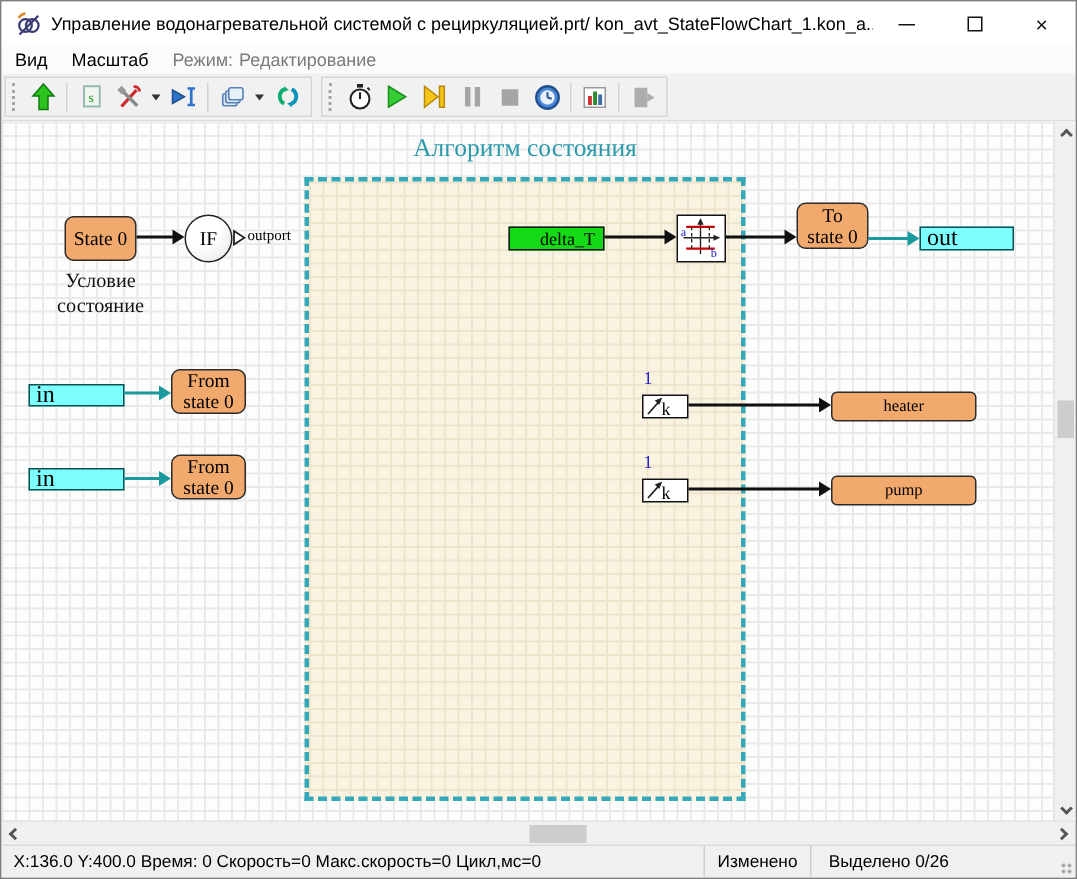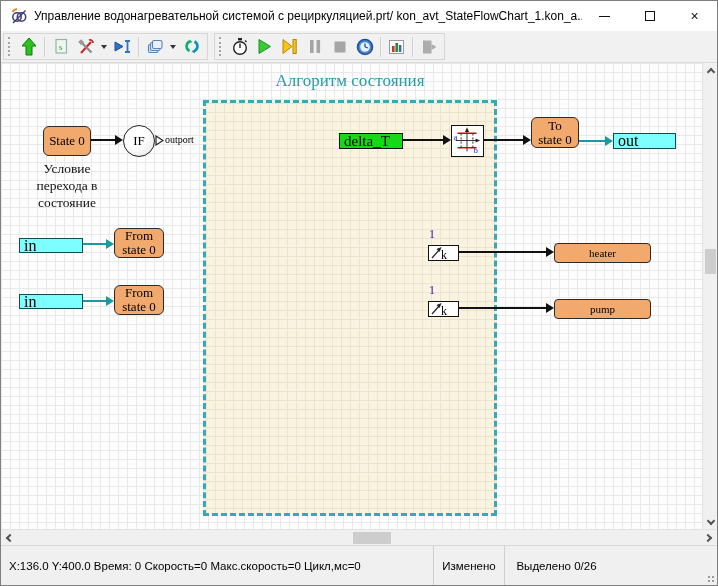--- a/index.html
+++ b/index.html
@@ -39,21 +39,21 @@
     background-size:9px 9px; overflow:hidden; flex:0 0 auto; }
   .abs { position:absolute; }
   .state-region { left:202px; top:37px; width:294px; height:416px; border:3px dashed #35a9b9; background-color:#faf3e2;
     background-image:linear-gradient(#eee4cc 1px, transparent 1px),linear-gradient(90deg,#eee4cc 1px, transparent 1px);
     background-size:9px 9px; }
   .region-title { left:202px; top:8px; width:294px; text-align:center; font-family:"Liberation Serif", serif; font-size:17px; color:#2b9bac; }
 
   .orange { background:#f2a96d; border:1.5px solid #2b2b2b; border-radius:6px; display:flex; flex-direction:column; align-items:center; justify-content:center; font-family:"Liberation Serif", serif; font-size:13px; line-height:14px; color:#000; }
   .pill { border-radius:4px; flex-direction:row; font-size:11px; }
   .cyan { background:#7dffff; border:1.3px solid #0d4f4f; font-family:"Liberation Serif", serif; font-size:16px; display:flex; align-items:center; padding-left:4px; color:#000; }
-  .green { background:#16d916; border:1.3px solid #111; font-family:"Liberation Serif", serif; font-size:15px; display:flex; align-items:center; padding-left:4px; color:#000; }
+  .green { background:#16d916; border:1.3px solid #111; font-family:"Liberation Serif", serif; font-size:12px; display:flex; align-items:center; padding-left:20px; color:#000; }
   .ifcircle { left:122px; top:62px; width:32px; height:32px; border:1.4px solid #222; border-radius:50%; background:radial-gradient(circle at 35% 30%, #ffffff 40%, #e3e3e3); display:flex; align-items:center; justify-content:center; font-family:"Liberation Serif", serif; font-size:13px; }
   .whitebox { background:#fff; border:1.3px solid #111; }
   .note { font-family:"Liberation Serif", serif; font-size:13.5px; line-height:17px; text-align:center; color:#111; }
   .small-label { font-family:"Liberation Serif", serif; font-size:10px; color:#000; }
   .coef { font-family:"Liberation Serif", serif; font-size:12px; color:#2222cc; }
 
   .hline { position:absolute; height:2px; background:#111; }
   .hline.teal { background:#1b9a9e; }
   .ahead { position:absolute; width:0; height:0; border-top:5px solid transparent; border-bottom:5px solid transparent; border-left:8px solid #111; }
   .ahead.teal { border-left-color:#1b9a9e; }
@@ -68,21 +68,21 @@
   .chev.left { transform:rotate(45deg); margin-left:3px; }
   .chev.right { transform:rotate(-135deg); margin-right:3px; }
   .vthumb { position:absolute; left:2px; width:11px; top:186px; height:25px; background:#cdcdcd; }
   .hthumb { position:absolute; top:2px; height:12px; left:352px; width:38px; background:#cdcdcd; }
 
   
   .statusbar { height:22px; background:#f0f0f0; border-top:1px solid #d9d9d9; display:flex; align-items:center; font-size:11.5px; color:#000; flex:1 0 auto; position:relative; }
   .sb-panel { height:100%; display:flex; align-items:center; padding:0 8px; white-space:nowrap;text-align:right; }
   .sb-panel + .sb-panel { border-left:1px solid #cfcfcf; }
   .sb-pos { width:432px; }
-  .sb-mod { width:71px; justify-content:center; }
+  .sb-mod { width:71px; justify-content:center;margin-left:36px; }
   .sb-sel { width:104px; justify-content:center; }
   .sb-scale { flex:1; justify-content:center; }
   .grip-dots { position:absolute; right:2px; bottom:2px; width:8px; height:8px;
     background:radial-gradient(circle, #9a9a9a 1px, transparent 1.2px); background-size:4px 4px; background-position:bottom right; }
 </style>
 </head>
 <body>
 
 <div class="window">
 
@@ -102,20 +102,27 @@
         </div>
       <div class="win-btn">
           <span class="glyph-max"></span>
         </div>
       <div class="win-btn">
           <span class="glyph-close">×</span>
         </div>
     </div>
   </div>
 
+  <div class="menubar">
+    <span class="menu-item">Вид</span>
+    <span class="menu-item">Масштаб</span>
+    <span class="menu-mode">
+      <span>Режим:</span><span>Редактирование</span>
+    </span>
+  </div>
 
   <div class="toolbar">
     <div class="tgroup">
       <span class="grip"></span>
       <span class="tbtn">
         <svg width="18" height="19" viewBox="0 0 18 19">
             <polygon points="9,1 16,9 12,9 12,18 6,18 6,9 2,9" fill="#2bc21d" stroke="#117a11" stroke-width="1"></polygon>
           </svg>
       </span>
       <span class="tsep"></span>
@@ -231,21 +238,20 @@
     <div class="abs ifcircle">
       <span>IF</span>
     </div>
     <svg class="abs" style="left:154px; top:72px;" width="9" height="11" viewBox="0 0 9 11">
       <polygon points="1,1 8,5.5 1,10" fill="#fff" stroke="#222" stroke-width="1.2"></polygon>
     </svg>
     <span class="abs small-label" style="left:164px; top:71px;">outport</span>
 
     <div class="abs note" style="left:16px; top:97px; width:100px;">
       <div>Условие</div>
-      <div>перехода в</div>
       <div>состояние</div>
     </div>
 
     <div class="abs cyan" style="left:18px; top:175px; width:64px; height:15px;">
       <span>in</span>
     </div>
     <div class="abs hline teal" style="left:82px; top:180px; width:24px;"></div>
     <div class="abs ahead teal" style="left:105px; top:176px;"></div>
     <div class="abs orange" style="left:113px; top:165px; width:50px; height:30px;">
       <span>From</span>

